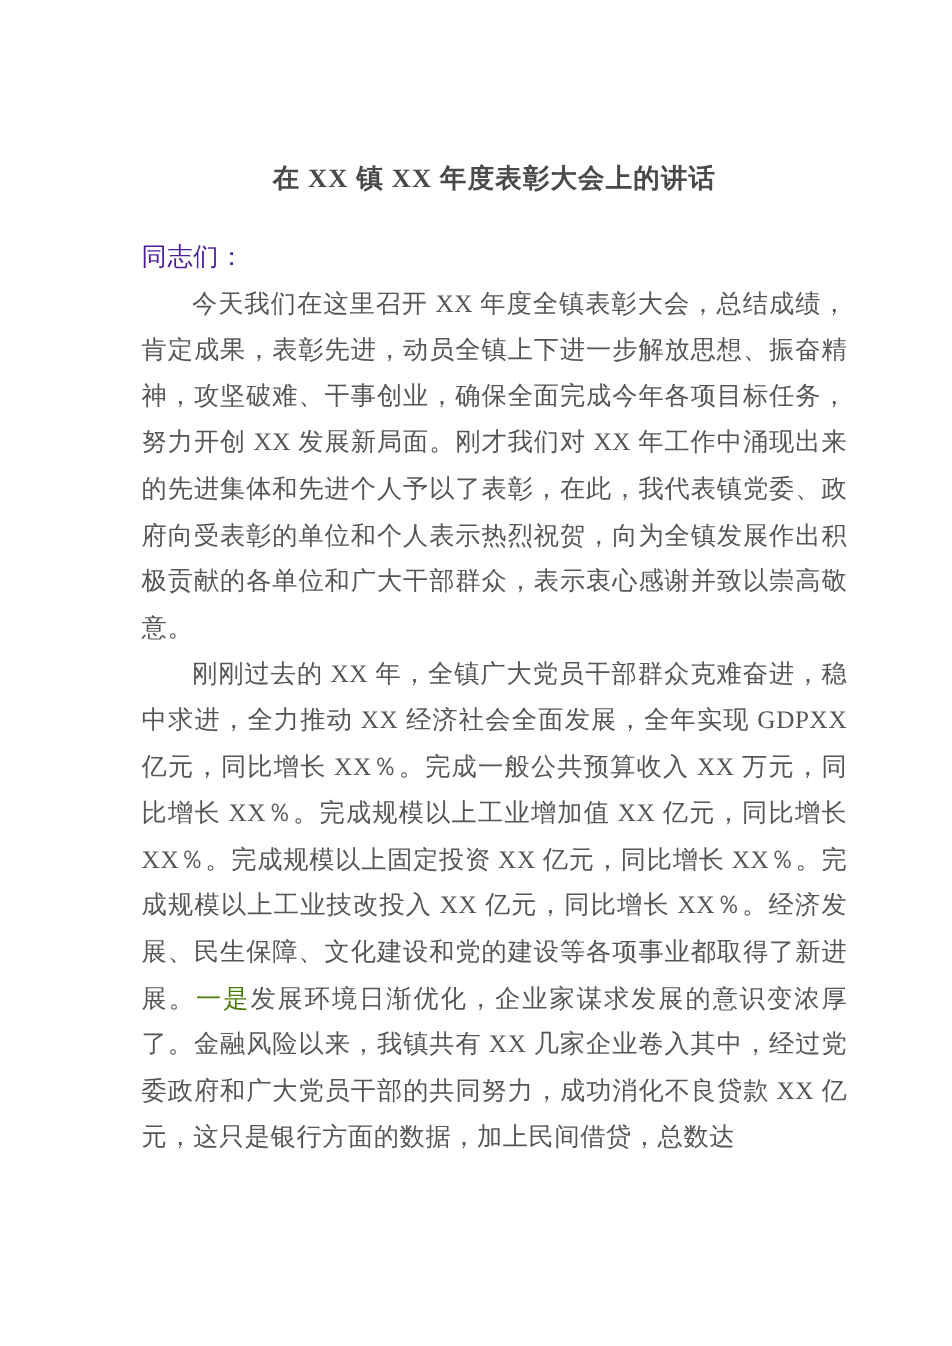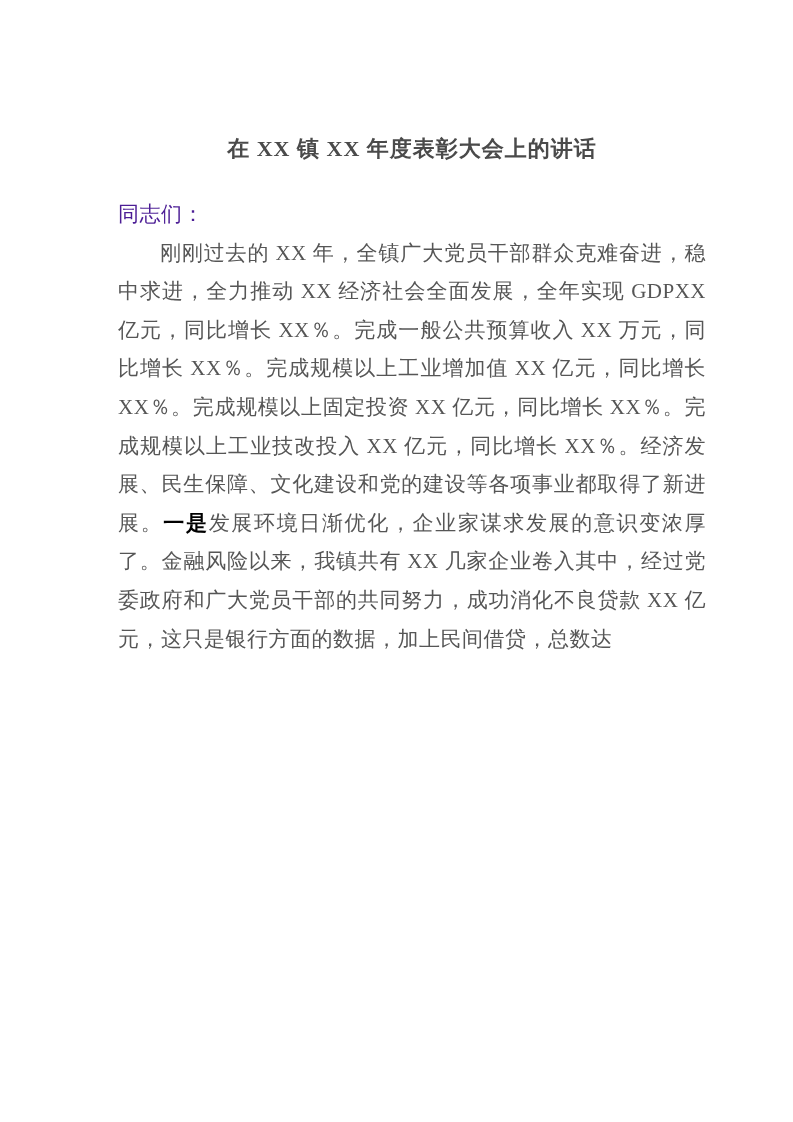--- a/index.html
+++ b/index.html
@@ -40,27 +40,28 @@
     margin: 0;
     font-size: 21px;
     line-height: 38.6px;
     letter-spacing: 0.5px;
     color: #565656;
     text-align: justify;
     text-justify: inter-character;
     text-indent: 2em;
   }
   .para .emph {
-    font-weight: bold;
-    color: #000000;
+    font-weight: normal;
+    color: #4d7c0f;
   }
 </style>
 </head>
 <body>
 
 <div class="page">
   <h1 class="doc-title">在 XX 镇 XX 年度表彰大会上的讲话</h1>
 
   <p class="salutation">同志们：</p>
 
+  <p class="para">今天我们在这里召开 XX 年度全镇表彰大会，总结成绩，肯定成果，表彰先进，动员全镇上下进一步解放思想、振奋精神，攻坚破难、干事创业，确保全面完成今年各项目标任务，努力开创 XX 发展新局面。刚才我们对 XX 年工作中涌现出来的先进集体和先进个人予以了表彰，在此，我代表镇党委、政府向受表彰的单位和个人表示热烈祝贺，向为全镇发展作出积极贡献的各单位和广大干部群众，表示衷心感谢并致以崇高敬意。</p>
 
   <p class="para"><span>刚刚过去的 XX 年，全镇广大党员干部群众克难奋进，稳中求进，全力推动 XX 经济社会全面发展，全年实现 GDPXX 亿元，同比增长 XX％。完成一般公共预算收入 XX 万元，同比增长 XX％。完成规模以上工业增加值 XX 亿元，同比增长 XX％。完成规模以上固定投资 XX 亿元，同比增长 XX％。完成规模以上工业技改投入 XX 亿元，同比增长 XX％。经济发展、民生保障、文化建设和党的建设等各项事业都取得了新进展。</span><span class="emph">一是</span><span>发展环境日渐优化，企业家谋求发展的意识变浓厚了。金融风险以来，我镇共有 XX 几家企业卷入其中，经过党委政府和广大党员干部的共同努力，成功消化不良贷款 XX 亿元，这只是银行方面的数据，加上民间借贷，总数达</span></p>
 </div>
 
 </body></html>

